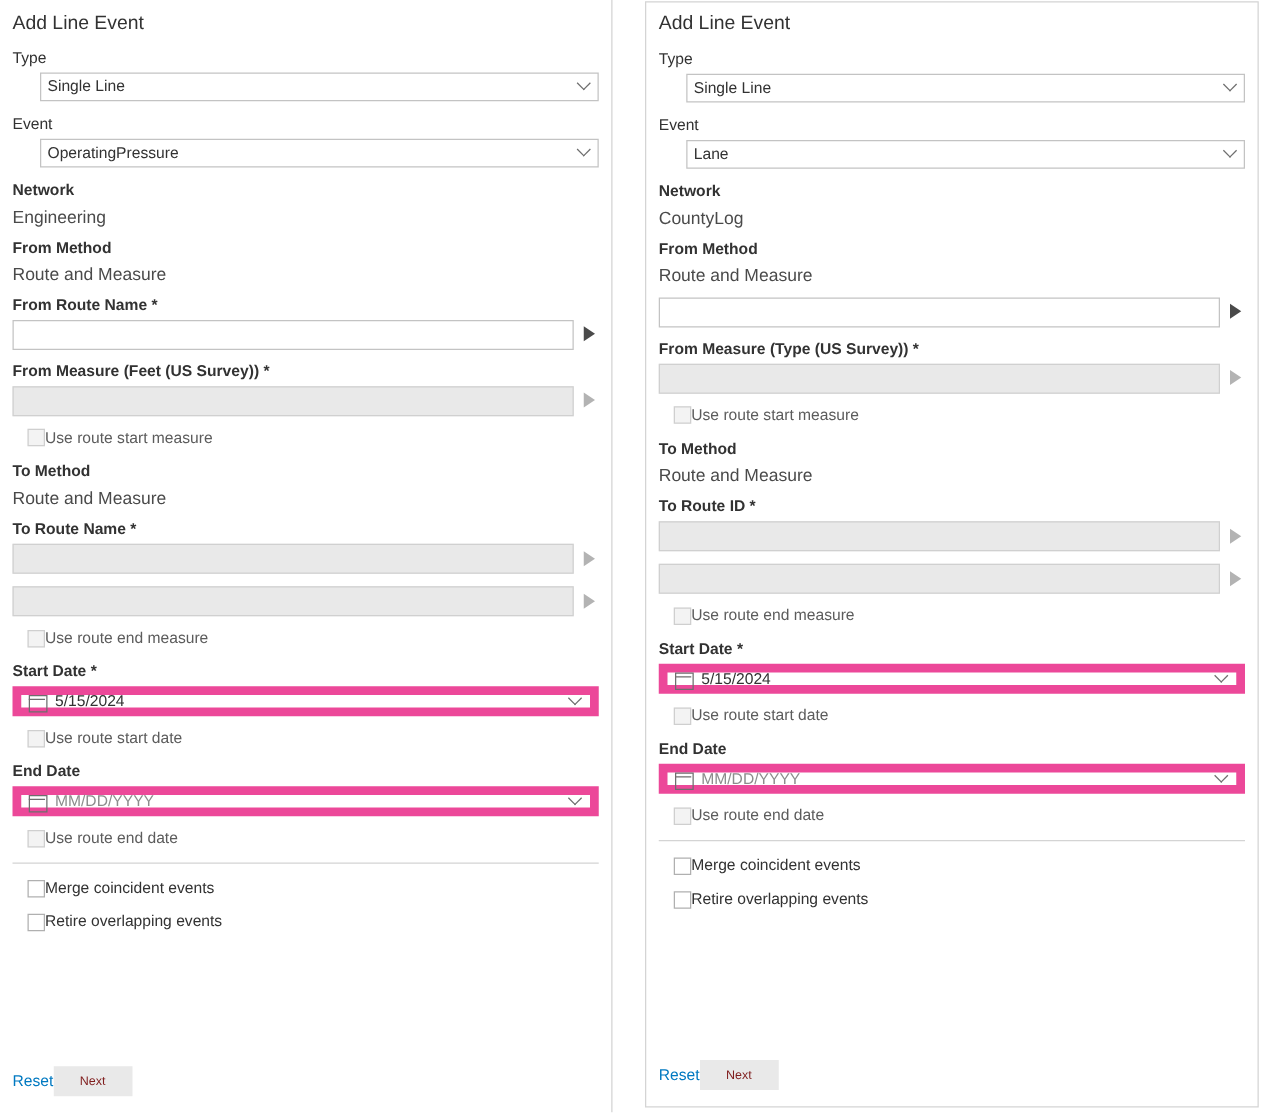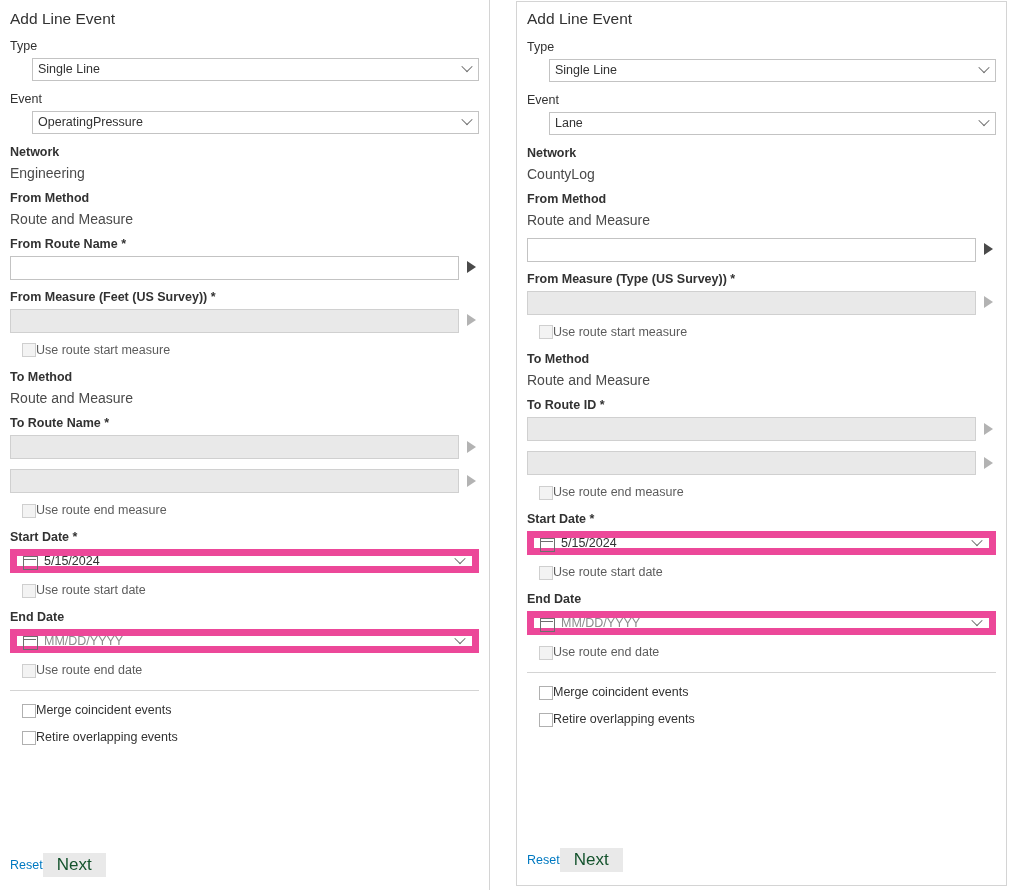--- a/index.html
+++ b/index.html
@@ -213,23 +213,23 @@
     justify-content: flex-start;
   }
   .reset-link {
     color: #0079c1;
     font-size: 12.5px;
     cursor: pointer;
     text-decoration: none;
   }
   .next-btn {
     background: #e9e9e9;
-    color: #14532d;
+    color: #7f1d1d;
     border: none;
-    font-size: 17px;
+    font-size: 10px;
     font-family: "Liberation Sans", sans-serif;
     width: 63px;
     height: 24px;
     cursor: default;
     border-radius: 0;
   }
 </style>
 </head>
 <body>
 

